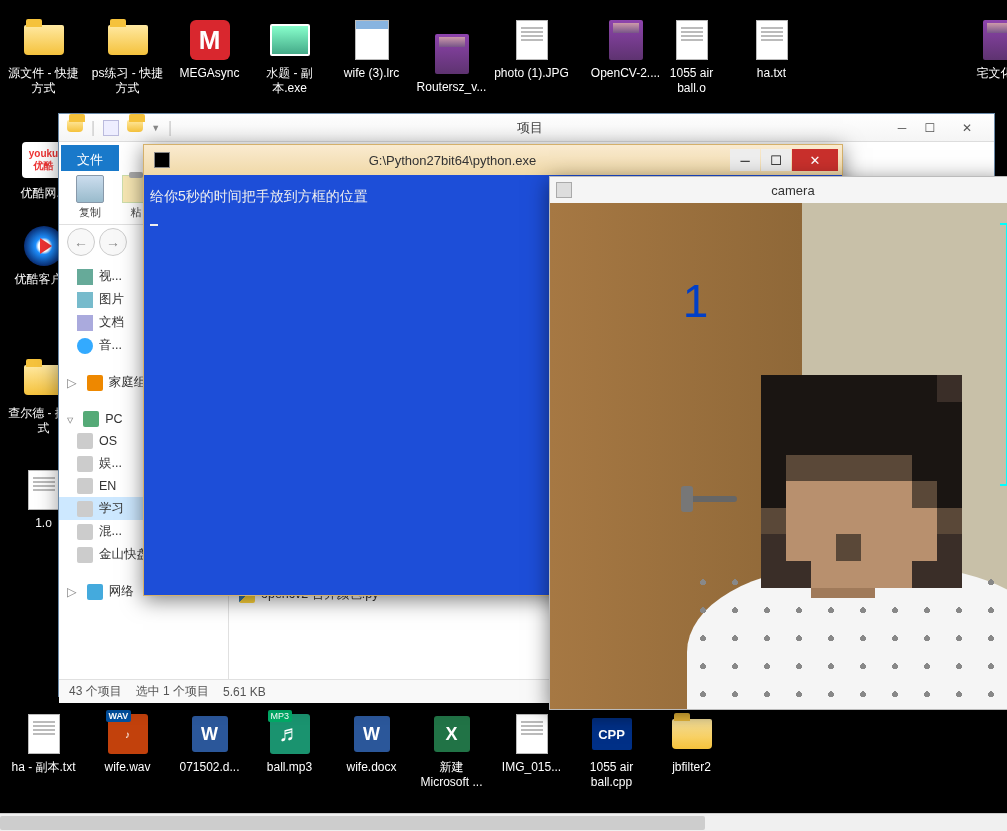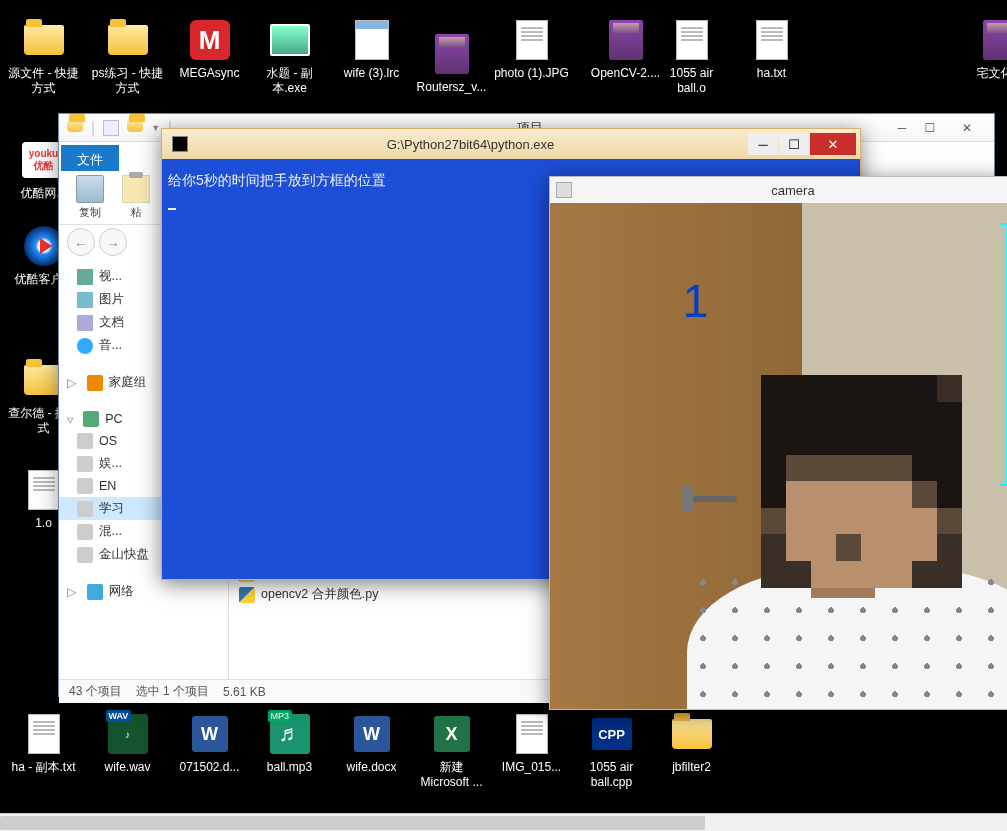--- a/index.html
+++ b/index.html
@@ -12,21 +12,21 @@
   .desktop-icon .lbl { line-height: 1.25; text-shadow: 1px 1px 2px #000; word-break: break-word; }
   
   
   .ic-folder { background: linear-gradient(#ffe9a2, #f5c23c); border-radius: 2px 2px 4px 4px; position: relative; width: 40px; height: 30px; }
   .ic-folder::before { content:''; position:absolute; top:-6px; left:2px; width:16px; height:8px; background:#f5c23c; border-radius:2px 2px 0 0;}
   .ic-txt { background:#fff; border:1px solid #bbb; width:32px; height:40px; position:relative; }
   .ic-txt::before { content:''; position:absolute; top:6px; left:4px; right:4px; height:2px; background:#bbb; box-shadow:0 4px #bbb,0 8px #bbb,0 12px #bbb;}
   .ic-word { background:#2b579a; color:#fff; width:36px; height:36px; border-radius:3px; display:flex; align-items:center; justify-content:center; font-weight:bold; font-size:18px;}
   .ic-excel { background:#217346; color:#fff; width:36px; height:36px; border-radius:3px; display:flex; align-items:center; justify-content:center; font-weight:bold; font-size:18px;}
   .ic-cpp { background:#003087; color:#fff; width:40px; height:32px; display:flex; align-items:center; justify-content:center; font-weight:bold; font-size:13px; border-radius:2px;}
-  .ic-wav { background:#14532d; color:#fff; width:40px; height:40px; border-radius:3px; display:flex; align-items:center; justify-content:center; font-size:10px; font-weight:bold; position:relative;}
+  .ic-wav { background:#c2410c; color:#fff; width:40px; height:40px; border-radius:3px; display:flex; align-items:center; justify-content:center; font-size:10px; font-weight:bold; position:relative;}
   .ic-wav .tag{position:absolute;top:-4px;left:-2px;background:#0050a0;color:#fff;font-size:9px;padding:1px 3px;border-radius:2px;}
   .ic-mp3 { background:#1a936f; color:#fff; width:40px; height:40px; border-radius:3px; display:flex; align-items:center; justify-content:center; font-size:22px; position:relative;}
   .ic-mp3 .tag{position:absolute;top:-4px;left:-2px;background:#0a6;color:#fff;font-size:9px;padding:1px 3px;border-radius:2px;}
   .ic-img { background:linear-gradient(#8fc,#4a8); width:40px; height:32px; border:2px solid #fff; border-radius:2px;}
   .ic-mega { background:#d9272e; color:#fff; width:40px; height:40px; border-radius:6px; display:flex; align-items:center; justify-content:center; font-weight:bold; font-size:26px;}
   .ic-rar { background:linear-gradient(#8e44ad,#5e3370); width:34px; height:40px; border-radius:2px; position:relative;}
   .ic-rar::after{content:'';position:absolute;top:3px;left:4px;right:4px;height:10px;background:linear-gradient(#c9a,#758);}  
   .ic-player{ width:40px;height:40px;border-radius:50%;background:radial-gradient(#fff 20%,#1e90ff 30%,#003 90%); position:relative;}
   .ic-player::after{content:'';position:absolute;top:12px;left:16px;border-left:12px solid #e33;border-top:8px solid transparent;border-bottom:8px solid transparent;}
   .ic-youku{background:#fff;width:44px;height:36px;display:flex;align-items:center;justify-content:center;font-size:10px;font-weight:bold;color:#e33;border-radius:4px;}
@@ -66,21 +66,21 @@
   .sbi-drive{background:#ccc;border-radius:2px;} .sbi-net{background:#4ad;border-radius:2px;}
   
   .we-files{flex:1;padding:4px 0;font-size:12.5px;background:#fff;}
   .file-row{display:flex;align-items:center;padding:2px 10px;gap:6px;color:#333;}
   .file-row .fico{width:16px;height:16px;}
   .fico-py{background:linear-gradient(135deg,#3776ab 50%,#ffd43b 50%);border-radius:2px;}
   
   .we-status{height:24px;border-top:1px solid #e0e0e0;display:flex;align-items:center;padding:0 10px;gap:14px;font-size:12px;color:#555;background:#f9f9f9;}
   
   
-  .win-console{position:absolute;left:143px;top:128px;width:700px;height:452px;border:1px solid #d4b06a;background:#f5deb3;box-shadow:0 4px 20px rgba(0,0,0,.5);margin-left:18px;}
+  .win-console{position:absolute;left:143px;top:144px;width:700px;height:452px;border:1px solid #d4b06a;background:#f5deb3;box-shadow:0 4px 20px rgba(0,0,0,.5);}
   .wc-titlebar{height:30px;background:linear-gradient(#faebd0,#f0d9a8);display:flex;align-items:center;padding:0 4px;}
   .wc-titlebar .cico{width:16px;height:16px;background:#000;border:1px solid #888;margin:0 6px;}
   .wc-titlebar .title{flex:1;text-align:center;font-size:13px;color:#333;}
   .wc-btns{display:flex;}
   .wcbtn{width:30px;height:22px;display:flex;align-items:center;justify-content:center;font-size:13px;background:#eee;border:none;margin-left:1px;}
   .wcbtn.close{background:#c9302c;color:#fff;width:46px;}
   .wc-body{background:#1d4ed8;color:#eee;font-family:Consolas,monospace;font-size:14px;padding:12px 6px;height:calc(100% - 30px);line-height:1.4;}
   .wc-cursor{display:inline-block;width:8px;height:2px;background:#eee;vertical-align:bottom;}
   
   

